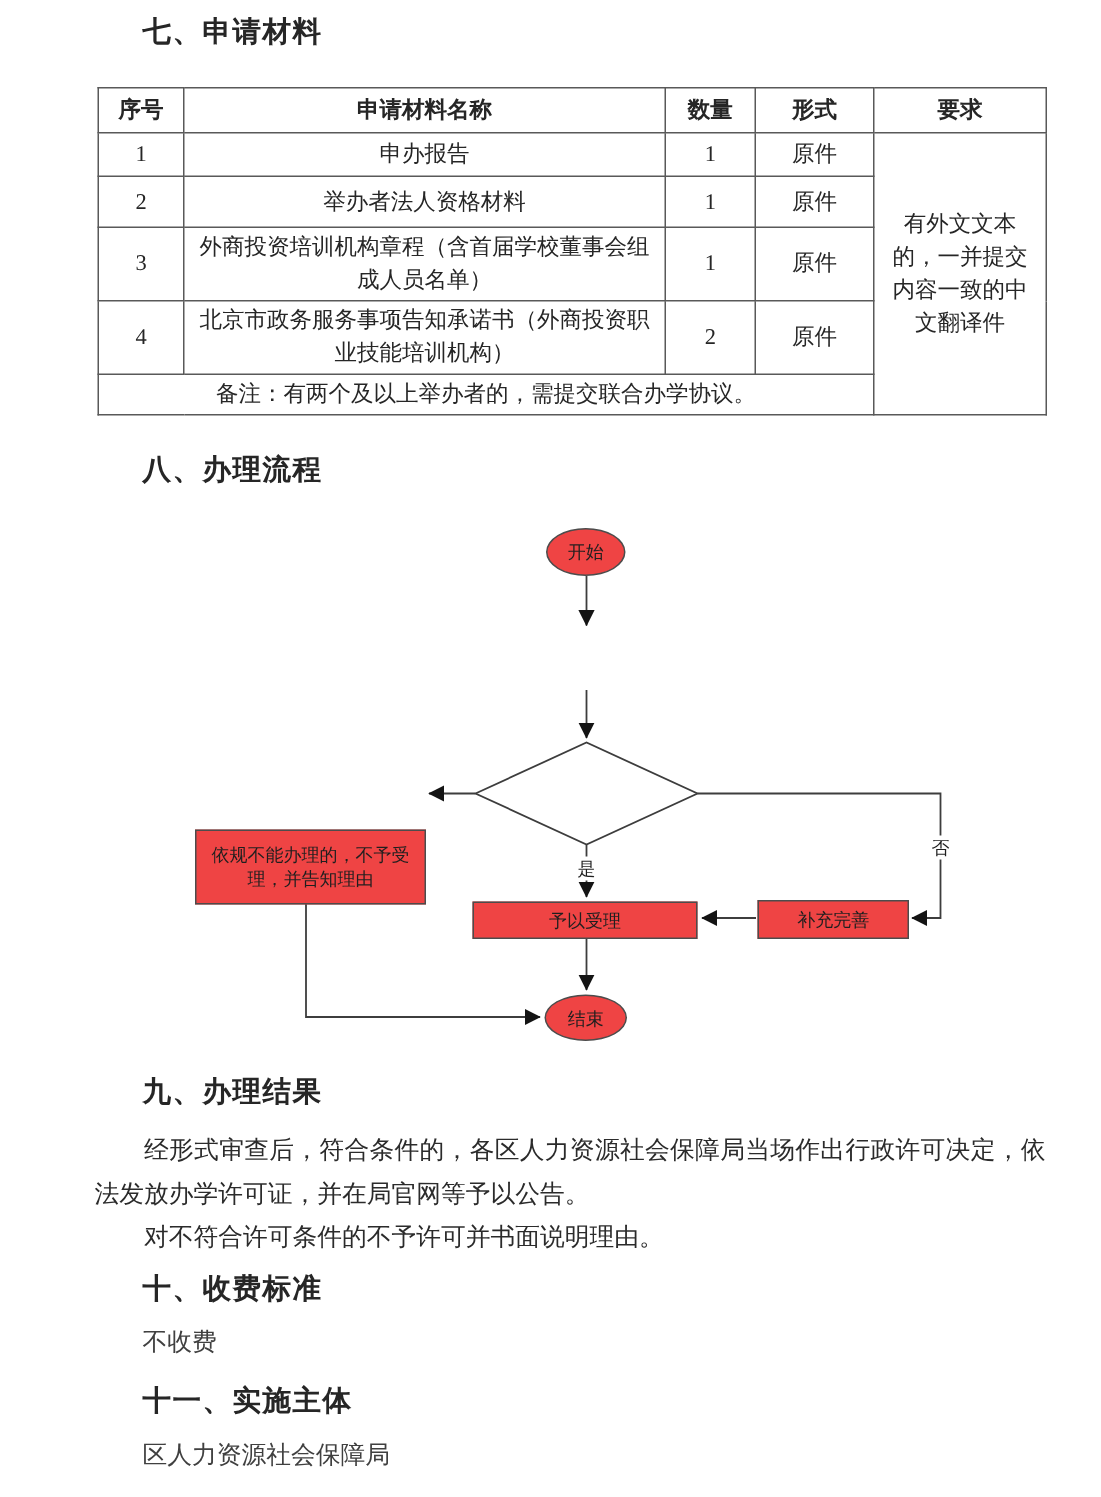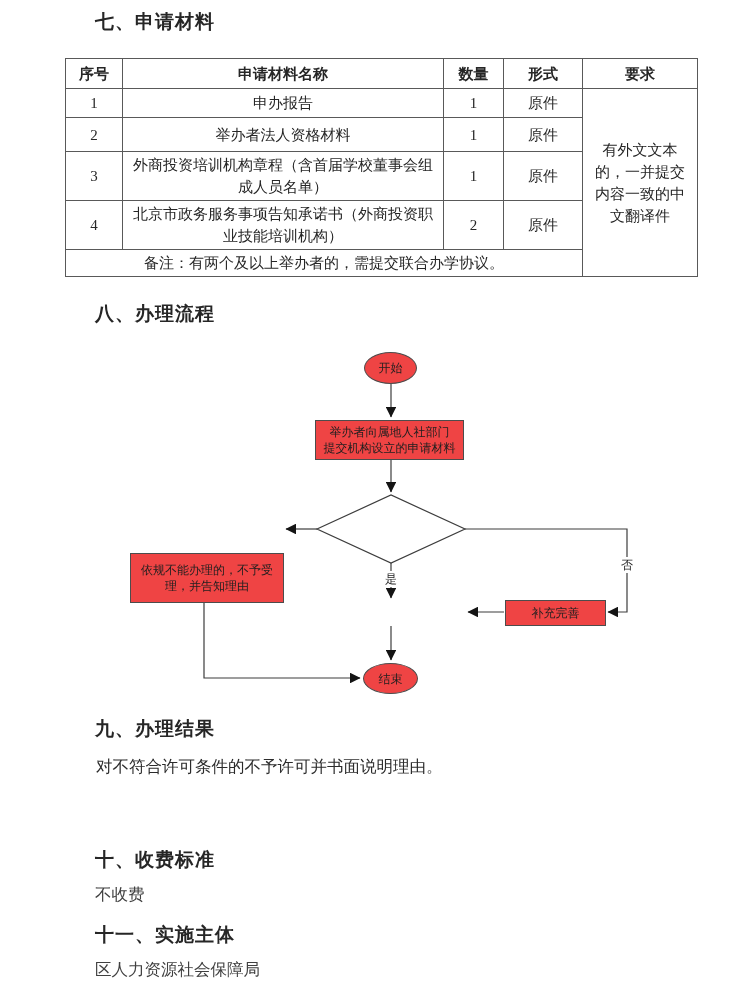--- a/index.html
+++ b/index.html
@@ -122,39 +122,39 @@
       <polyline points="465,189 627,189 627,272 608,272" marker-end="url(#arr)"></polyline>
       <line x1="504" y1="272" x2="468" y2="272" marker-end="url(#arr)"></line>
       <line x1="391" y1="223" x2="391" y2="258" marker-end="url(#arr)"></line>
       <line x1="391" y1="286" x2="391" y2="320" marker-end="url(#arr)"></line>
       <polygon points="317,189 391,155 465,189 391,223" fill="#ffffff"></polygon>
     </g>
   </svg>
 
   <div class="node ellipse" style="left:364px;top:12px;width:53px;height:32px;">开始</div>
 
-  <div class="node boxed" style="left:315px;top:80px;width:149px;height:40px;">举办者向属地人社部门
-提交机构设立的申请材料</div>
 
 
   <div class="node boxed" style="left:130px;top:166px;width:154px;height:50px;margin-top:47px;">依规不能办理的，不予受
 理，并告知理由</div>
 
+  <div class="node boxed" style="left:315px;top:261px;width:150px;height:25px;">予以受理</div>
 
   <div class="node boxed" style="left:505px;top:260px;width:101px;height:26px;">补充完善</div>
 
   <div class="node ellipse" style="left:363px;top:323px;width:55px;height:31px;">结束</div>
 
   <div class="flow-label" style="left:383px;top:231px;width:16px;">是</div>
 
   <div class="flow-label" style="left:619px;top:217px;width:16px;">否</div>
 </div>
 
 <div class="abs sec-heading" style="left:95px;top:717px;">九、办理结果</div>
 <div class="abs bodytext" style="left:63px;top:752px;width:634px;">
+  <p>经形式审查后，符合条件的，各区人力资源社会保障局当场作出行政许可决定，依法发放办学许可证，并在局官网等予以公告。</p>
   <p>对不符合许可条件的不予许可并书面说明理由。</p>
 </div>
 
 <div class="abs sec-heading" style="left:95px;top:848px;">十、收费标准</div>
 <div class="abs plain" style="left:95px;top:884px;">不收费</div>
 
 <div class="abs sec-heading" style="left:95px;top:923px;">十一、实施主体</div>
 <div class="abs plain" style="left:95px;top:959px;">区人力资源社会保障局</div>
 
 </body></html>

